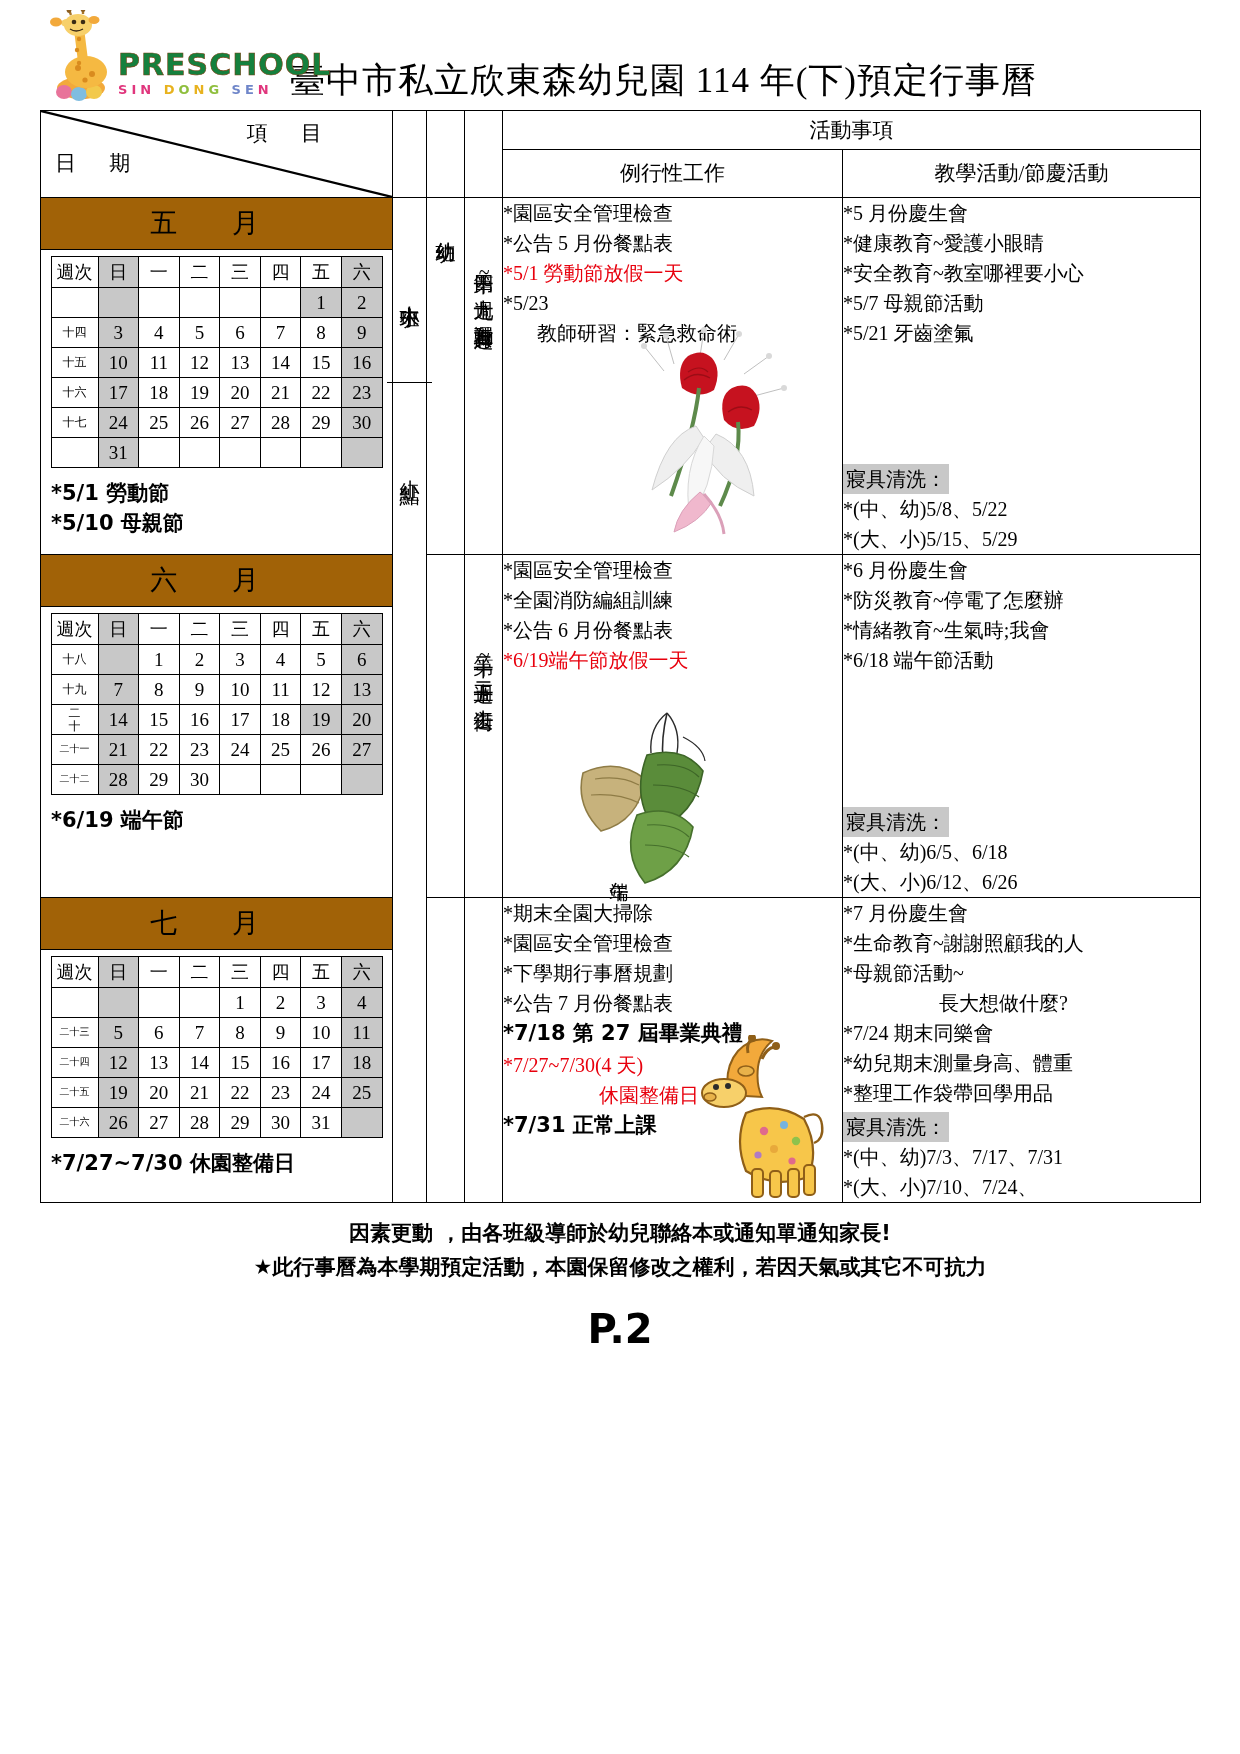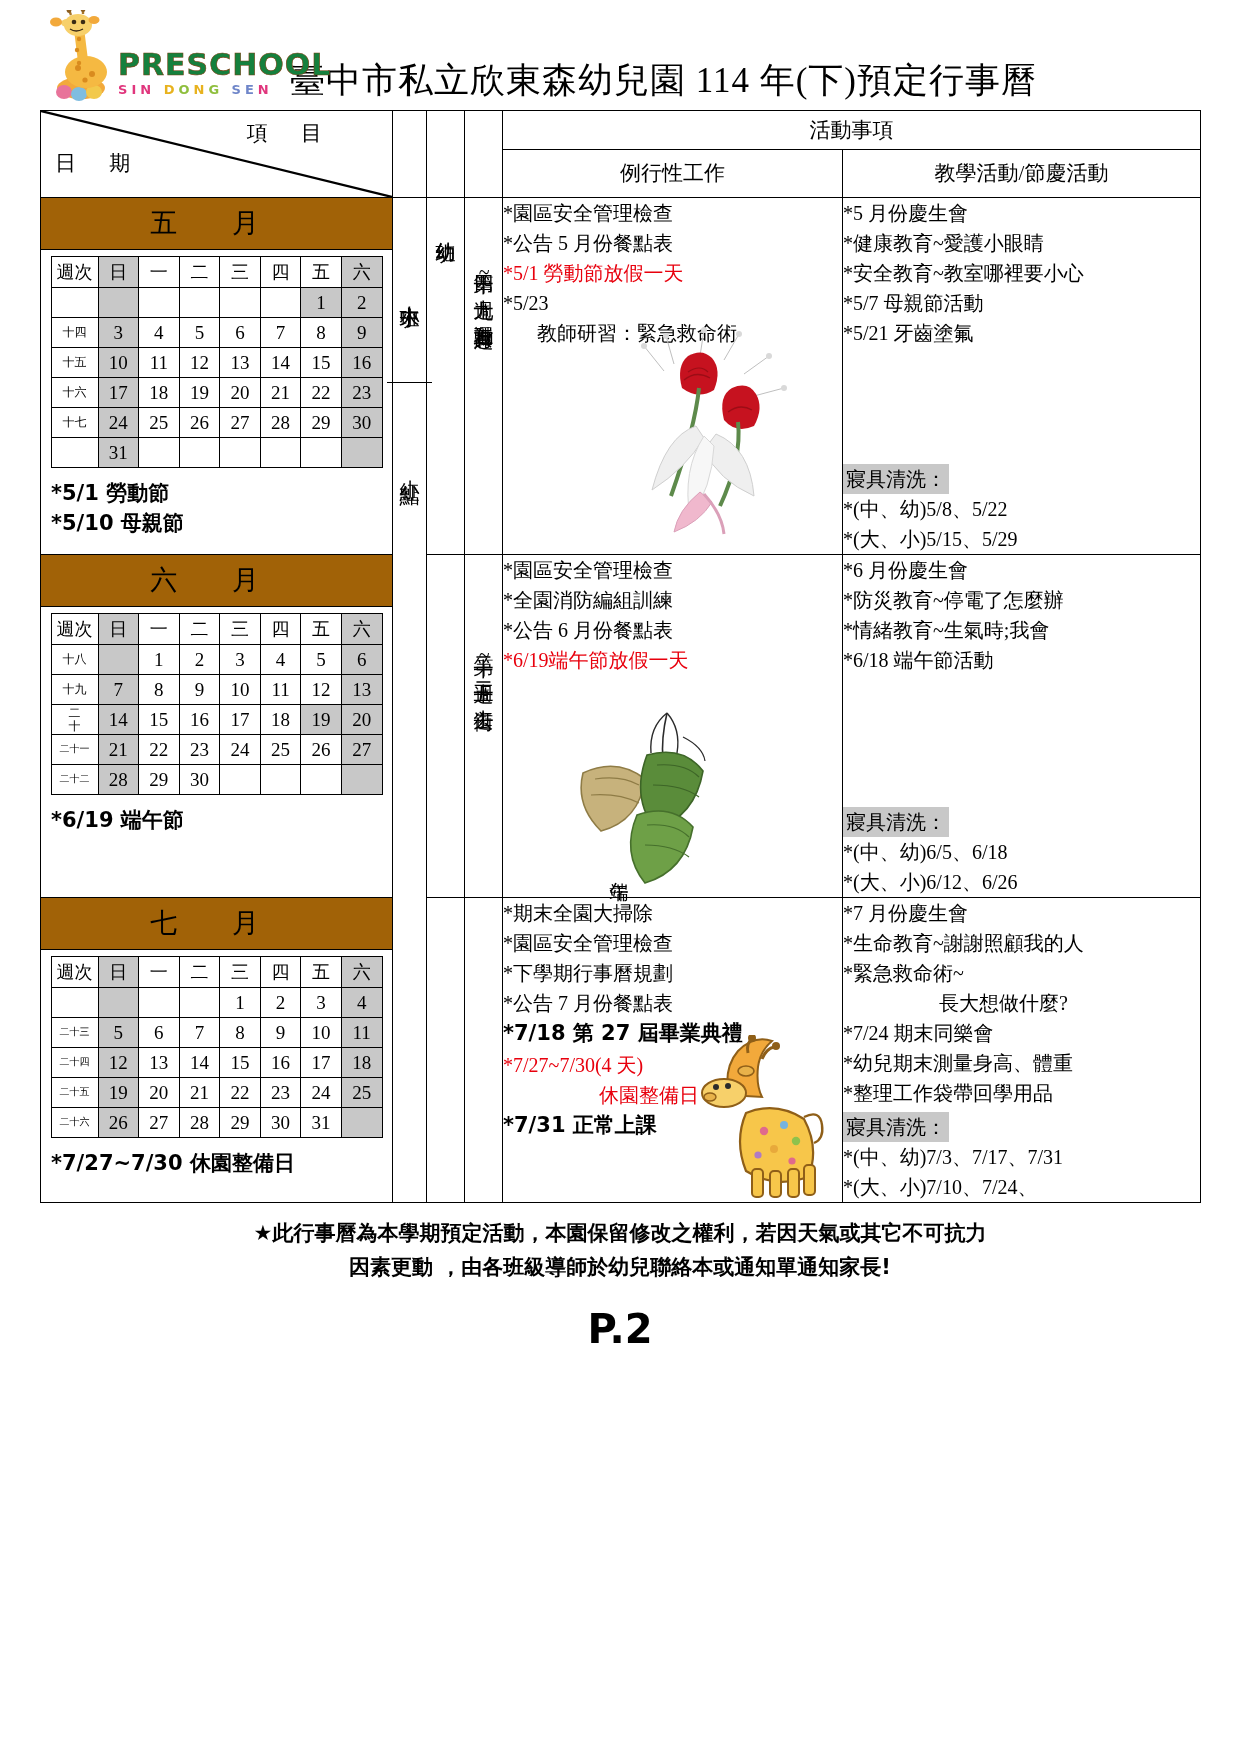--- a/index.html
+++ b/index.html
@@ -586,31 +586,31 @@
           <rect x="82" y="136" width="11" height="26" rx="4" fill="#f7c64a" stroke="#8f5f18" stroke-width="2"></rect>
           <rect x="100" y="134" width="11" height="28" rx="4" fill="#f7c64a" stroke="#8f5f18" stroke-width="2"></rect>
           <rect x="116" y="130" width="11" height="30" rx="4" fill="#f7c64a" stroke="#8f5f18" stroke-width="2"></rect>
           <path d="M116 82 q16 -8 18 8 q2 14 -8 18" stroke="#8f5f18" stroke-width="2.4" fill="none"></path>
         </svg>
       </td>
 
       <td class="act">
         <div class="ln">*7 月份慶生會</div>
         <div class="ln">*生命教育~謝謝照顧我的人</div>
-        <div class="ln">*緊急救命術~</div>
+        <div class="ln">*母親節活動~</div>
         <div class="ln indent2">長大想做什麼?</div>
         <div class="ln">*7/24 期末同樂會</div>
         <div class="ln">*幼兒期末測量身高、體重</div>
         <div class="ln">*整理工作袋帶回學用品</div>
         <div class="ln"><span class="wash">寢具清洗：</span></div>
         <div class="ln">*(中、幼)7/3、7/17、7/31</div>
         <div class="ln">*(大、小)7/10、7/24、</div>
       </td>
     </tr>
   </tbody>
     </table>
 
   <div class="footer">
+    <div>因素更動  ，由各班級導師於幼兒聯絡本或通知單通知家長!</div>
     <div>★此行事曆為本學期預定活動，本園保留修改之權利，若因天氣或其它不可抗力</div>
-    <div>因素更動  ，由各班級導師於幼兒聯絡本或通知單通知家長!</div>
   </div>
   <div class="pageno">P.2</div>
 </div>
 
 </body></html>

